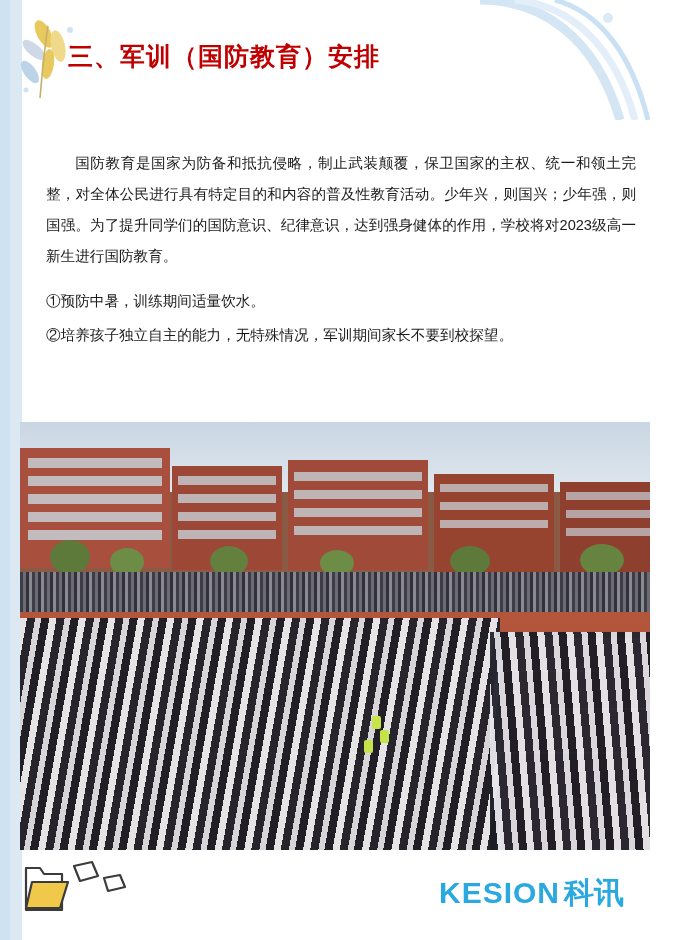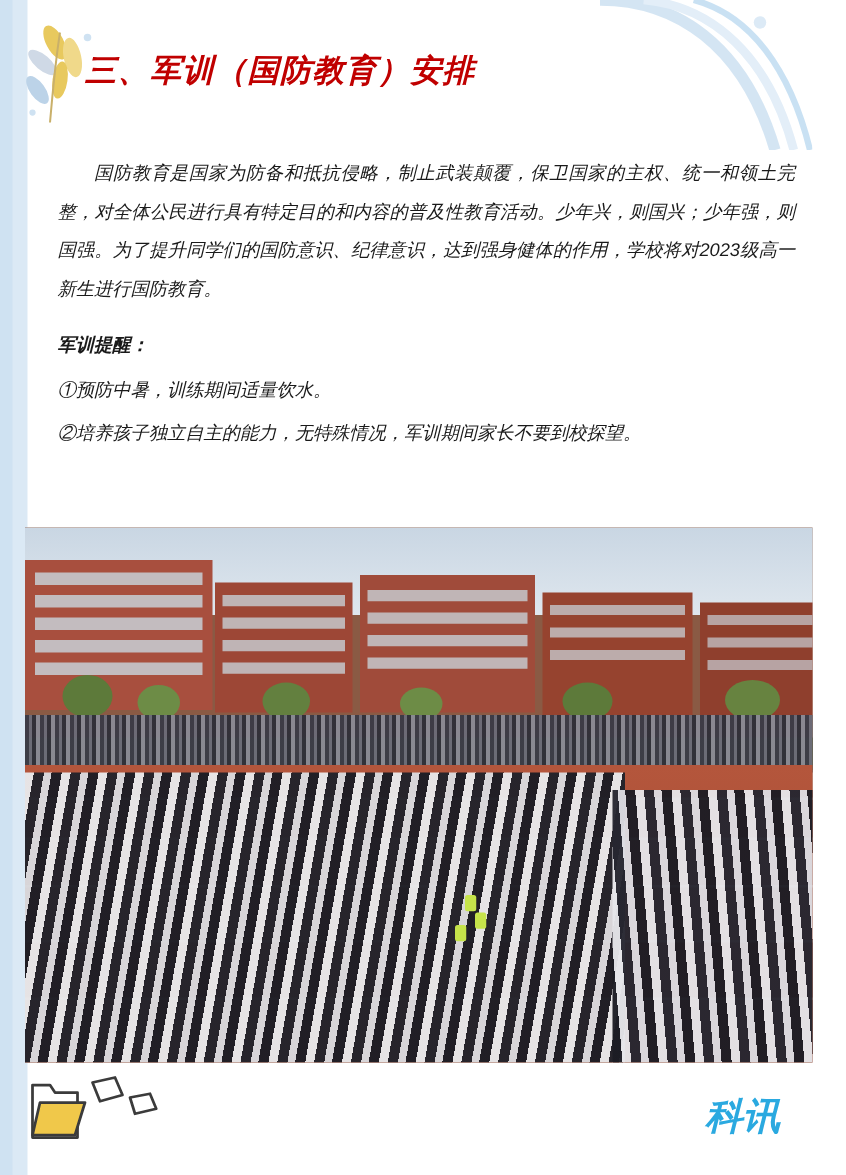--- a/index.html
+++ b/index.html
@@ -12,21 +12,20 @@
     overflow: hidden;
     font-family: "Liberation Sans", sans-serif;
     background: #ffffff;
   }
   .page {
     position: relative;
     width: 650px;
     height: 940px;
     background: #ffffff;
     overflow: hidden;
-    font-style: italic;
   }
   
   .left-band {
     position: absolute;
     left: 0; top: 0;
     width: 22px; height: 940px;
     background: #dbe9f5;
   }
   .left-band-inner {
     position: absolute;
@@ -61,21 +60,21 @@
     font-weight: bold;
     color: #c00000;
     letter-spacing: 1px;
     font-family: "Liberation Sans", sans-serif;
     white-space: nowrap;
   }
   
   .content {
     position: absolute;
     left: 46px;
-    top: 124px;
+    top: 148px;
     width: 590px;
   }
   p.para {
     margin: 0 0 14px 0;
     font-size: 14.6px;
     line-height: 31px;
     color: #1a1a1a;
     text-align: justify;
     text-justify: inter-ideograph;
     font-family: "Liberation Sans", sans-serif;
@@ -233,21 +232,20 @@
       <path d="M95 0 C150 5 195 45 215 120" stroke="#e3eef8" stroke-width="7" fill="none"></path>
       <path d="M135 0 C180 12 212 55 228 120" stroke="#bcd9f0" stroke-width="5" fill="none" opacity="0.8"></path>
       <circle cx="188" cy="18" r="5" fill="#dceaf6"></circle>
     </svg>
   </div>
 
   <div class="doc-title">三、军训（国防教育）安排</div>
 
   <div class="content">
     <p class="para indent">国防教育是国家为防备和抵抗侵略，制止武装颠覆，保卫国家的主权、统一和领土完整，对全体公民进行具有特定目的和内容的普及性教育活动。少年兴，则国兴；少年强，则国强。为了提升同学们的国防意识、纪律意识，达到强身健体的作用，学校将对2023级高一新生进行国防教育。</p>
-    <p class="bold-label">军训提醒：</p>
     <p class="item">①预防中暑，训练期间适量饮水。</p>
     <p class="item">②培养孩子独立自主的能力，无特殊情况，军训期间家长不要到校探望。</p>
   </div>
 
   <div class="photo-wrap">
     <div class="photo">
       <div class="sky"></div>
 
       <div class="bldg" style="left:0px;top:26px;width:150px;height:120px;background:#a84f3e;"></div>
       <div class="bldg win" style="left:8px;top:36px;width:134px;height:10px;opacity:.85;"></div>
@@ -307,16 +305,17 @@
   <div class="deco-bottom">
     <svg width="120" height="70" viewBox="0 0 120 70">
       <path d="M8 30 L8 62 L44 62 L44 26 L26 26 L22 20 L8 20 Z" fill="none" stroke="#3b3b3b" stroke-width="2.2" stroke-linejoin="round"></path>
       <path d="M14 34 L50 34 L42 60 L8 60 Z" fill="#f0c84a" stroke="#3b3b3b" stroke-width="2.2" stroke-linejoin="round"></path>
       <path d="M56 18 L74 14 L80 28 L62 33 Z" fill="none" stroke="#3b3b3b" stroke-width="2.2" stroke-linejoin="round"></path>
       <path d="M86 30 L102 27 L107 39 L90 43 Z" fill="none" stroke="#3b3b3b" stroke-width="2.2" stroke-linejoin="round"></path>
     </svg>
   </div>
 
   <div class="footer-logo">
+    <span class="logo-en">KESION</span>
     <span class="logo-cn">科讯</span>
   </div>
 
 </div>
 
 </body></html>

